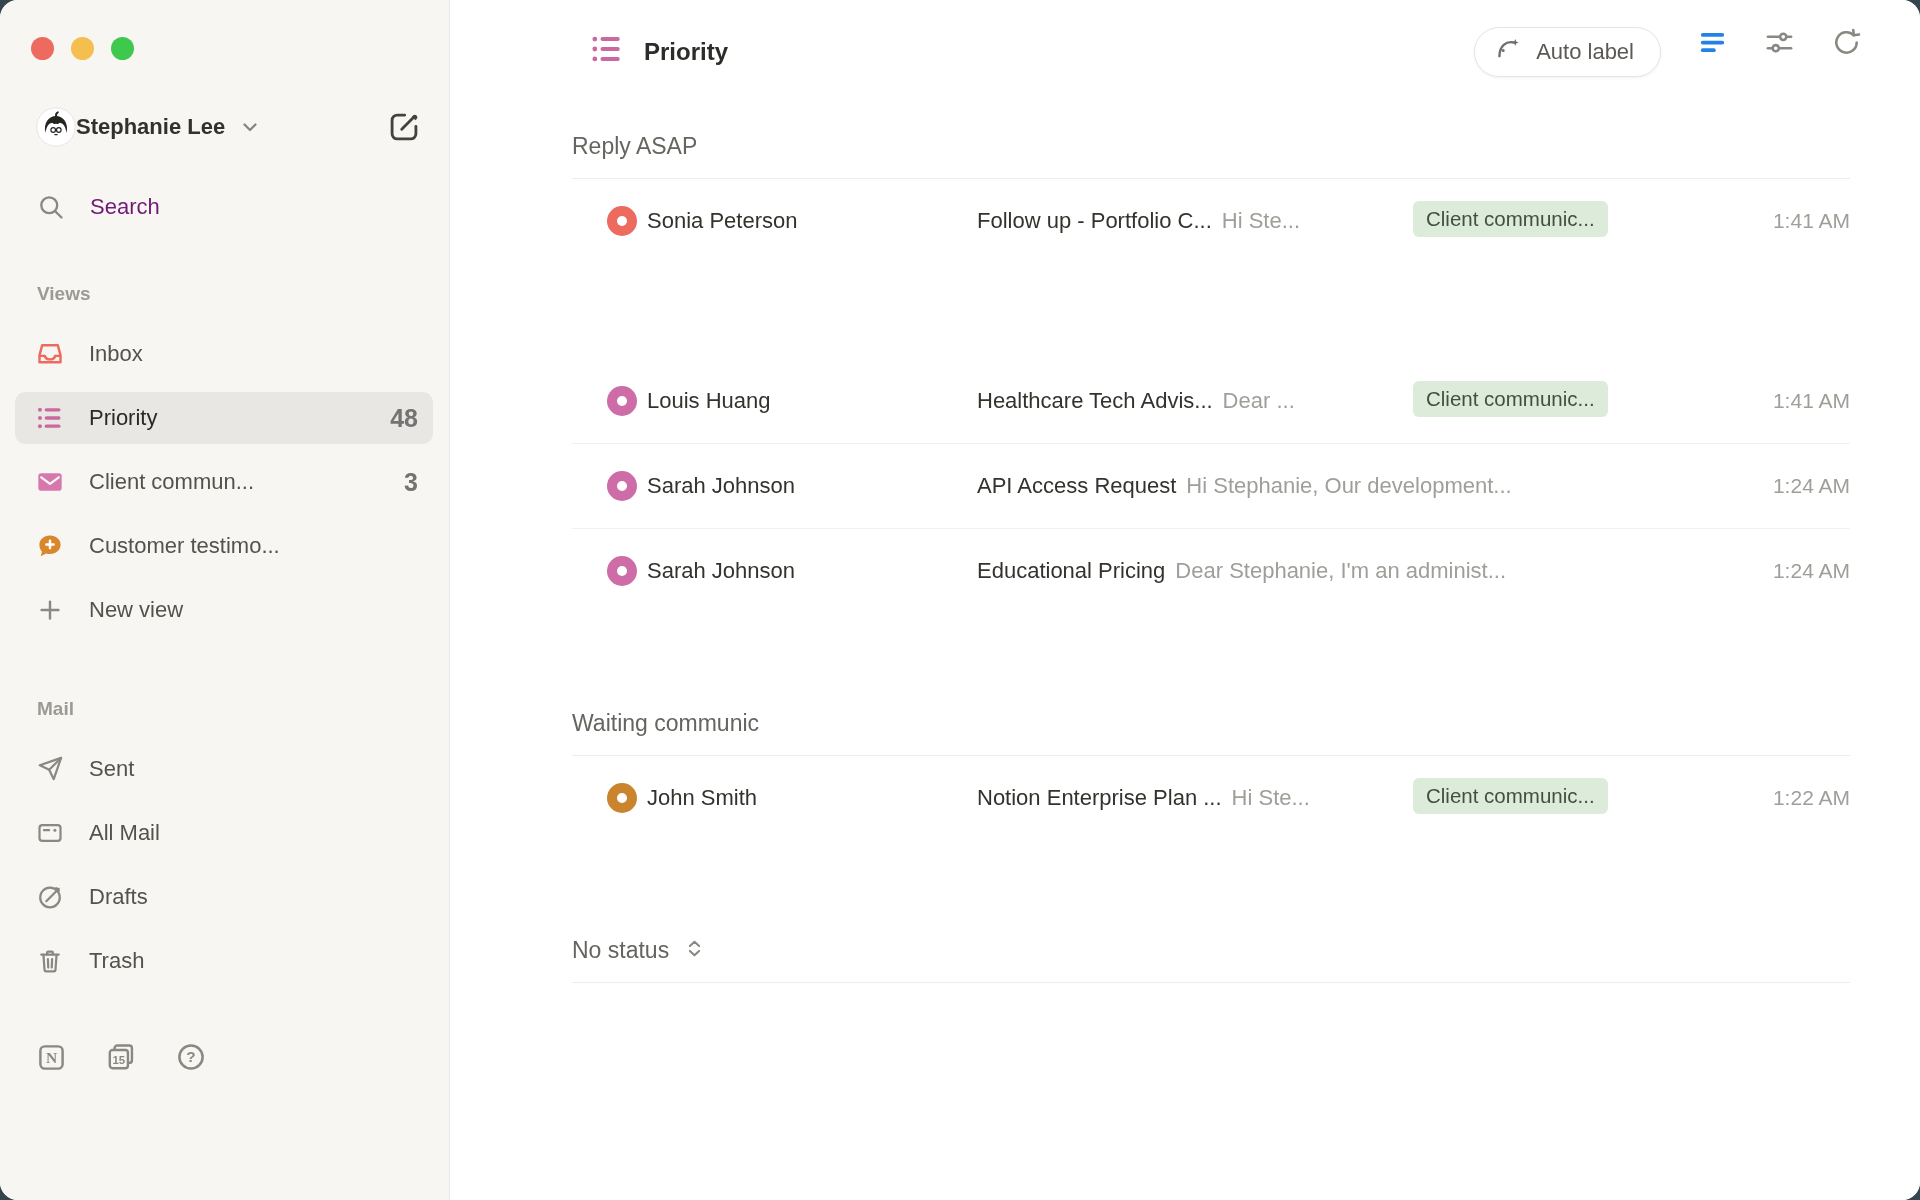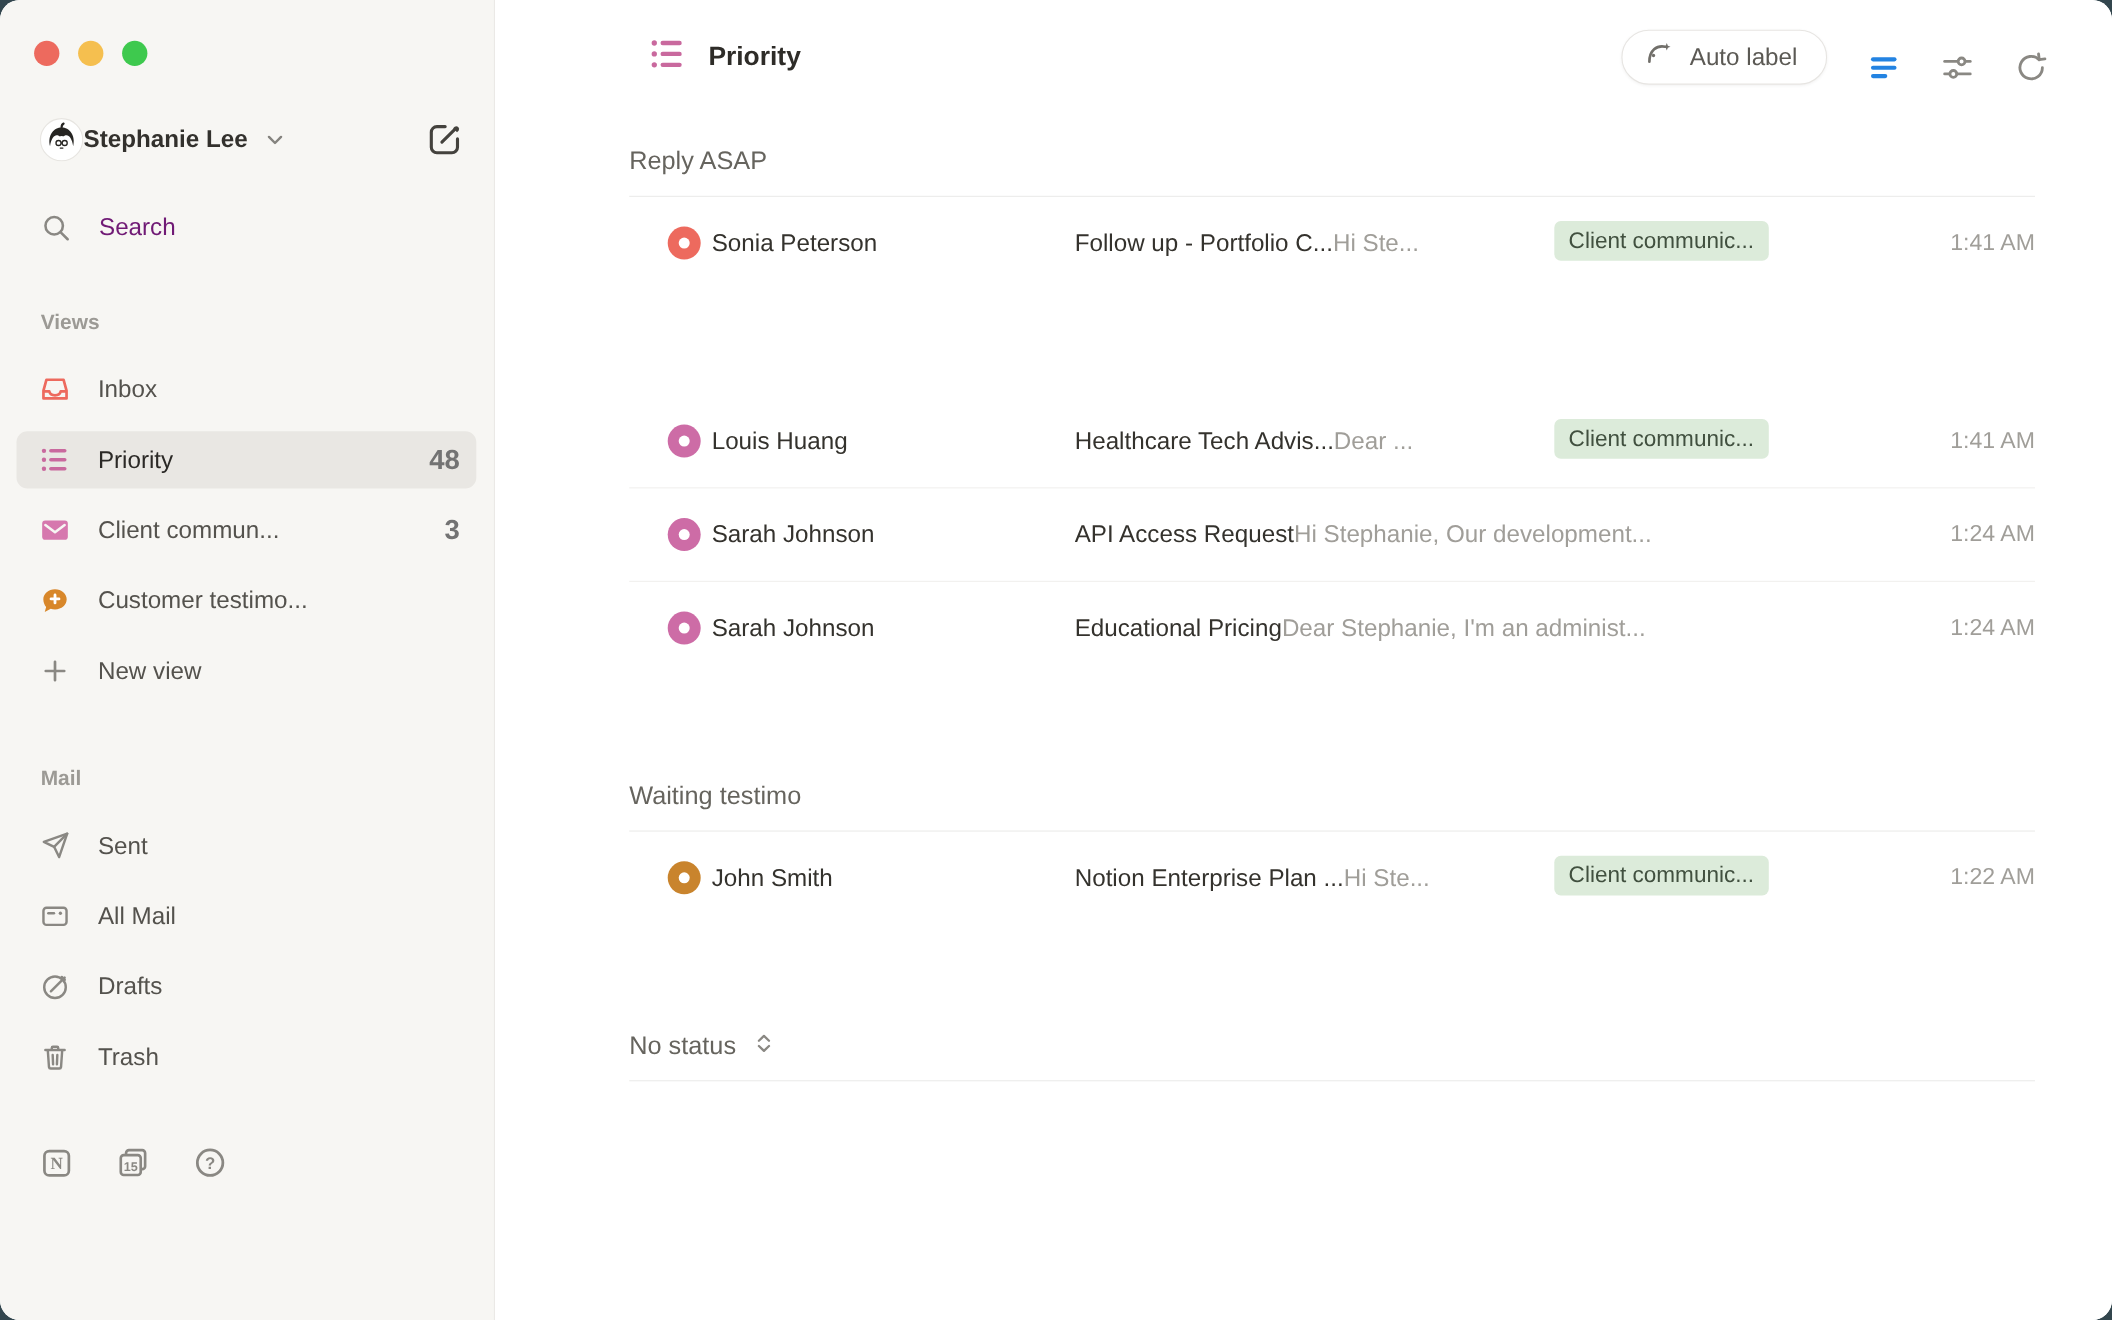--- a/index.html
+++ b/index.html
@@ -47,41 +47,41 @@
   .settings-row .icon{margin-right:25px;display:flex}
   .sb-footer{display:flex;align-items:center;margin:40px 38px 28px 36px;height:36px}
   .sb-footer .icon{display:flex;cursor:pointer}
   .sb-footer .icon+.icon{margin-left:38px}
   .sb-footer .push{margin-left:auto}
 
   
   main{flex:1;min-width:0;display:flex;flex-direction:column;background:#fff}
   .main-header{height:88px;display:flex;align-items:center;padding:8px 58px 0 140px}
   .main-title{display:flex;align-items:center;gap:20px;font-size:24px;font-weight:600;color:#2e2c28}
-  .header-actions{margin-left:auto;display:flex;align-items:flex-end;gap:36px}
+  .header-actions{margin-left:auto;display:flex;align-items:flex-start;gap:36px}
   .auto-label-btn{display:flex;align-items:center;gap:13px;height:50px;padding:0 26px 0 19px;
     border:1px solid #e7e5e2;border-radius:26px;background:#fff;cursor:pointer;
     box-shadow:0 1px 3px rgba(15,15,15,.06);font-size:22px;color:#5b5954;font-family:inherit}
   .hdr-icon{background:none;border:none;padding:0;display:flex;cursor:pointer}
 
   .list{margin:0 70px 0 122px}
   .mail-section{margin-top:96px}
   .mail-section:first-child{margin-top:36px}
   .mail-section-header{display:flex;align-items:center;gap:13px;font-size:23px;color:#66645e;
     padding-bottom:18px;border-bottom:1px solid #ececea;line-height:28px}
   .sort-toggle{background:none;border:none;padding:0;display:flex;cursor:pointer}
 
   .email-row{display:flex;align-items:center;height:84px;padding-left:35px;cursor:pointer}
   .email-row+.email-row{border-top:1px solid #f1f0ee}
   .avatar{width:30px;height:30px;border-radius:50%;position:relative;flex:none}
   .unread-dot{position:absolute;left:50%;top:50%;width:10px;height:10px;margin:-5px 0 0 -5px;
     background:#fff;border-radius:50%}
   .sender{width:330px;flex:none;font-size:22px;font-weight:500;color:#34322d;margin-left:10px;
     white-space:nowrap;overflow:hidden}
-  .subjectwrap{flex:1;min-width:0;display:flex;align-items:flex-start;font-size:22px;
+  .subjectwrap{flex:1;min-width:0;display:flex;align-items:flex-start;gap:10px;font-size:22px;
     white-space:nowrap;overflow:hidden}
   .subject{color:#34322d;font-weight:500}
   .snippet{color:#a09e99}
   .tag-col{flex:none;width:237px}
   .tag-pill{display:inline-block;max-width:100%;box-sizing:border-box;background:#dcebda;color:#41503f;
     font-size:20.5px;font-weight:500;padding:6px 13px;border-radius:6px;white-space:nowrap;overflow:hidden}
   .time{flex:none;width:200px;text-align:right;font-size:21px;color:#a09e99}
 </style>
 </head>
 <body>
@@ -355,21 +355,21 @@
             <span class="sender">Sarah Johnson</span>
             <span class="subjectwrap">
               <span class="subject">Educational Pricing</span>
               <span class="snippet">Dear Stephanie, I'm an administ...</span>
             </span>
             <span class="time">1:24 AM</span>
           </div>
         </section>
         <section class="mail-section">
           <div class="mail-section-header">
-            <span>Waiting testimo</span>
+            <span>Waiting communic</span>
           </div>
           <div class="email-row">
             <span class="avatar" style="background: rgb(201, 132, 45);">
               <span class="unread-dot"></span>
             </span>
             <span class="sender">John Smith</span>
             <span class="subjectwrap">
               <span class="subject">Notion Enterprise Plan ...</span>
               <span class="snippet">Hi Ste...</span>
             </span>

